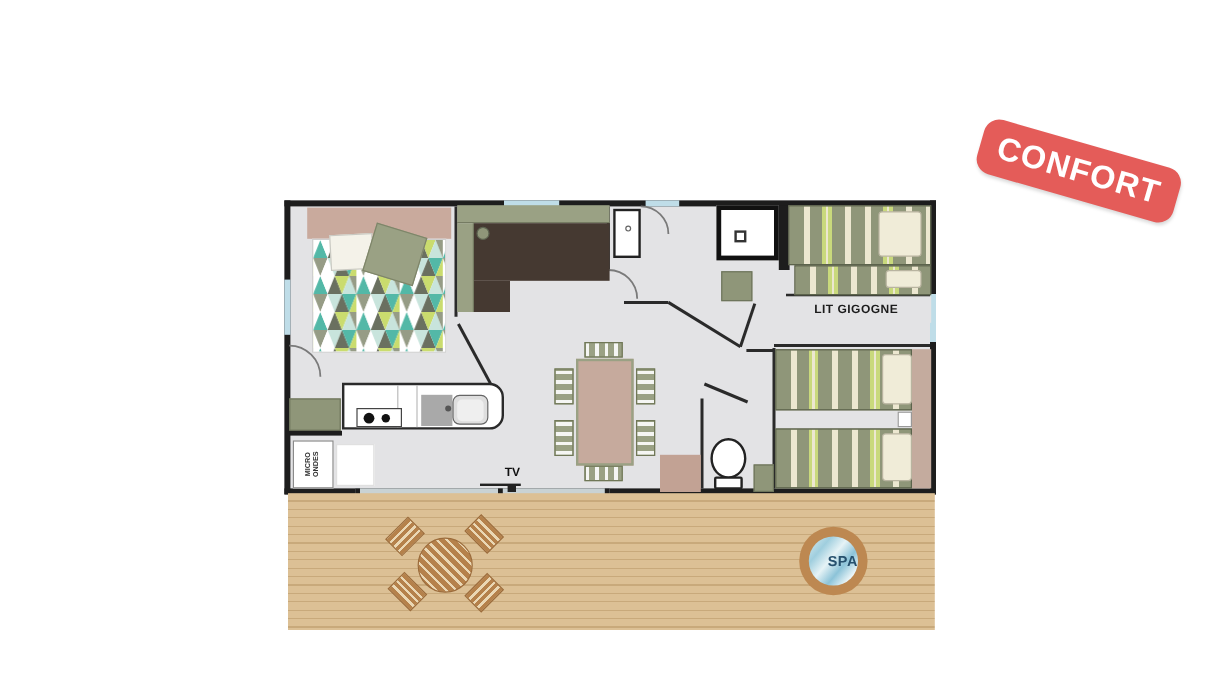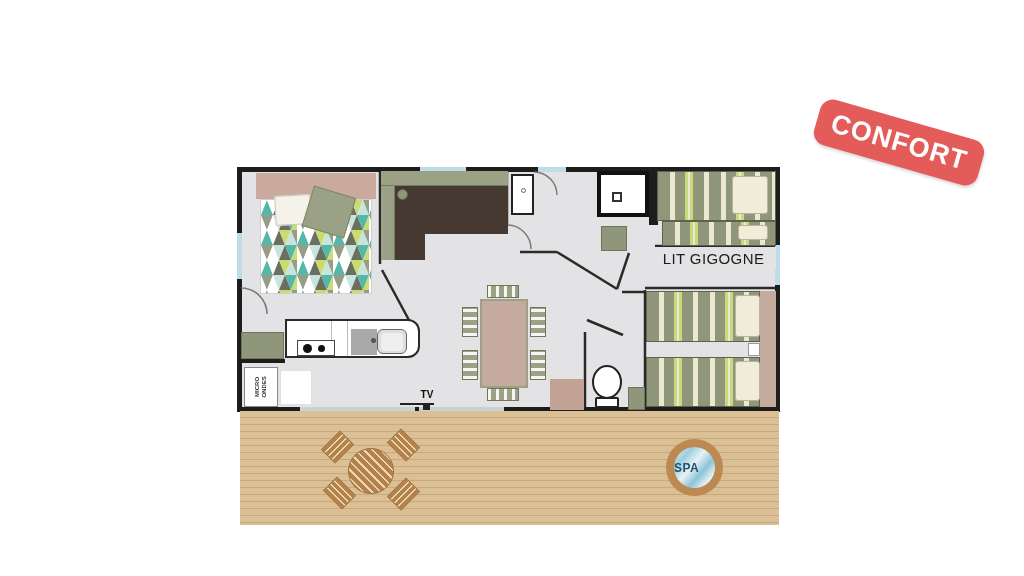--- a/index.html
+++ b/index.html
@@ -90,41 +90,41 @@
   .tan-block{left:313px;top:212px;width:34px;height:31px;background:#c2a294}
 
   .striped{background:var(--sage-dark);background-image:repeating-linear-gradient(90deg,
     var(--sage-dark) 0 12px, var(--stripe-cream) 12px 17px, var(--sage-dark) 17px 27px,
     var(--stripe-lime) 27px 30px, var(--stripe-cream) 30px 32px, var(--stripe-lime) 32px 35px,
     var(--sage-dark) 35px 46px, var(--stripe-cream) 46px 51px);
     border:1px solid #5c634c}
   .pillow-r{background:var(--cream);border:1px solid #b9b4a0;border-radius:3px}
   .lit-strip{left:414px;top:80px;width:125px;height:22px;background:var(--floor-gray);
     display:flex;align-items:center;justify-content:center}
-  .lit-strip span{font-size:15px;font-weight:normal;color:#1c1c1c;letter-spacing:.4px;white-space:nowrap}
+  .lit-strip span{font-size:10px;font-weight:bold;color:#1c1c1c;letter-spacing:.4px;white-space:nowrap}
   .headboard-r{left:523px;top:124px;width:16px;height:116px;background:#c4ab9e}
   .nightstand{left:511px;top:176px;width:12px;height:13px;background:#fff;border:1px solid #999}
 
   .tv-label{left:160px;top:222px;width:60px;text-align:center;font-size:10px;font-weight:bold;color:#111}
   .tv-line{left:163px;top:236px;width:34px;height:2px;background:#222}
   .tv-foot{left:186px;top:238px;width:7px;height:5px;background:#222}
 
   
   .deck{position:absolute;left:240px;top:411px;width:539px;height:114px;
     background:repeating-linear-gradient(180deg,var(--deck-wood) 0 6px,var(--deck-line) 6px 7px)}
   .deck-table{position:absolute;left:108px;top:37px;width:46px;height:46px;border-radius:50%;
     border:1px solid #9c6c3c;
     background:repeating-linear-gradient(45deg,var(--wood-brown) 0 4px,var(--wood-hatch) 4px 6px)}
   .deck-chair{position:absolute;width:27px;height:20px;border:1px solid #9c6c3c;
     background:repeating-linear-gradient(0deg,var(--wood-brown) 0 3px,var(--wood-hatch) 3px 5px)}
   .spa{position:absolute;left:426px;top:28px;width:57px;height:57px;border-radius:50%;
     background:#bd8851;display:flex;align-items:center;justify-content:center}
   .spa .water{width:41px;height:41px;border-radius:50%;
     background:linear-gradient(130deg,#ddeef2 0%,#9fcede 25%,#e6f3f6 45%,#8cc3d8 65%,#eef7f9 85%,var(--water-blue) 100%);
-    display:flex;align-items:center;justify-content:flex-start}
+    display:flex;align-items:center;justify-content:flex-end}
   .spa span{font-size:12px;font-weight:bold;color:var(--spa-text);letter-spacing:.5px}
 </style>
 </head>
 <body>
 
 <div class="stage">
 
 
   <div class="badge">
     <span>CONFORT</span>

